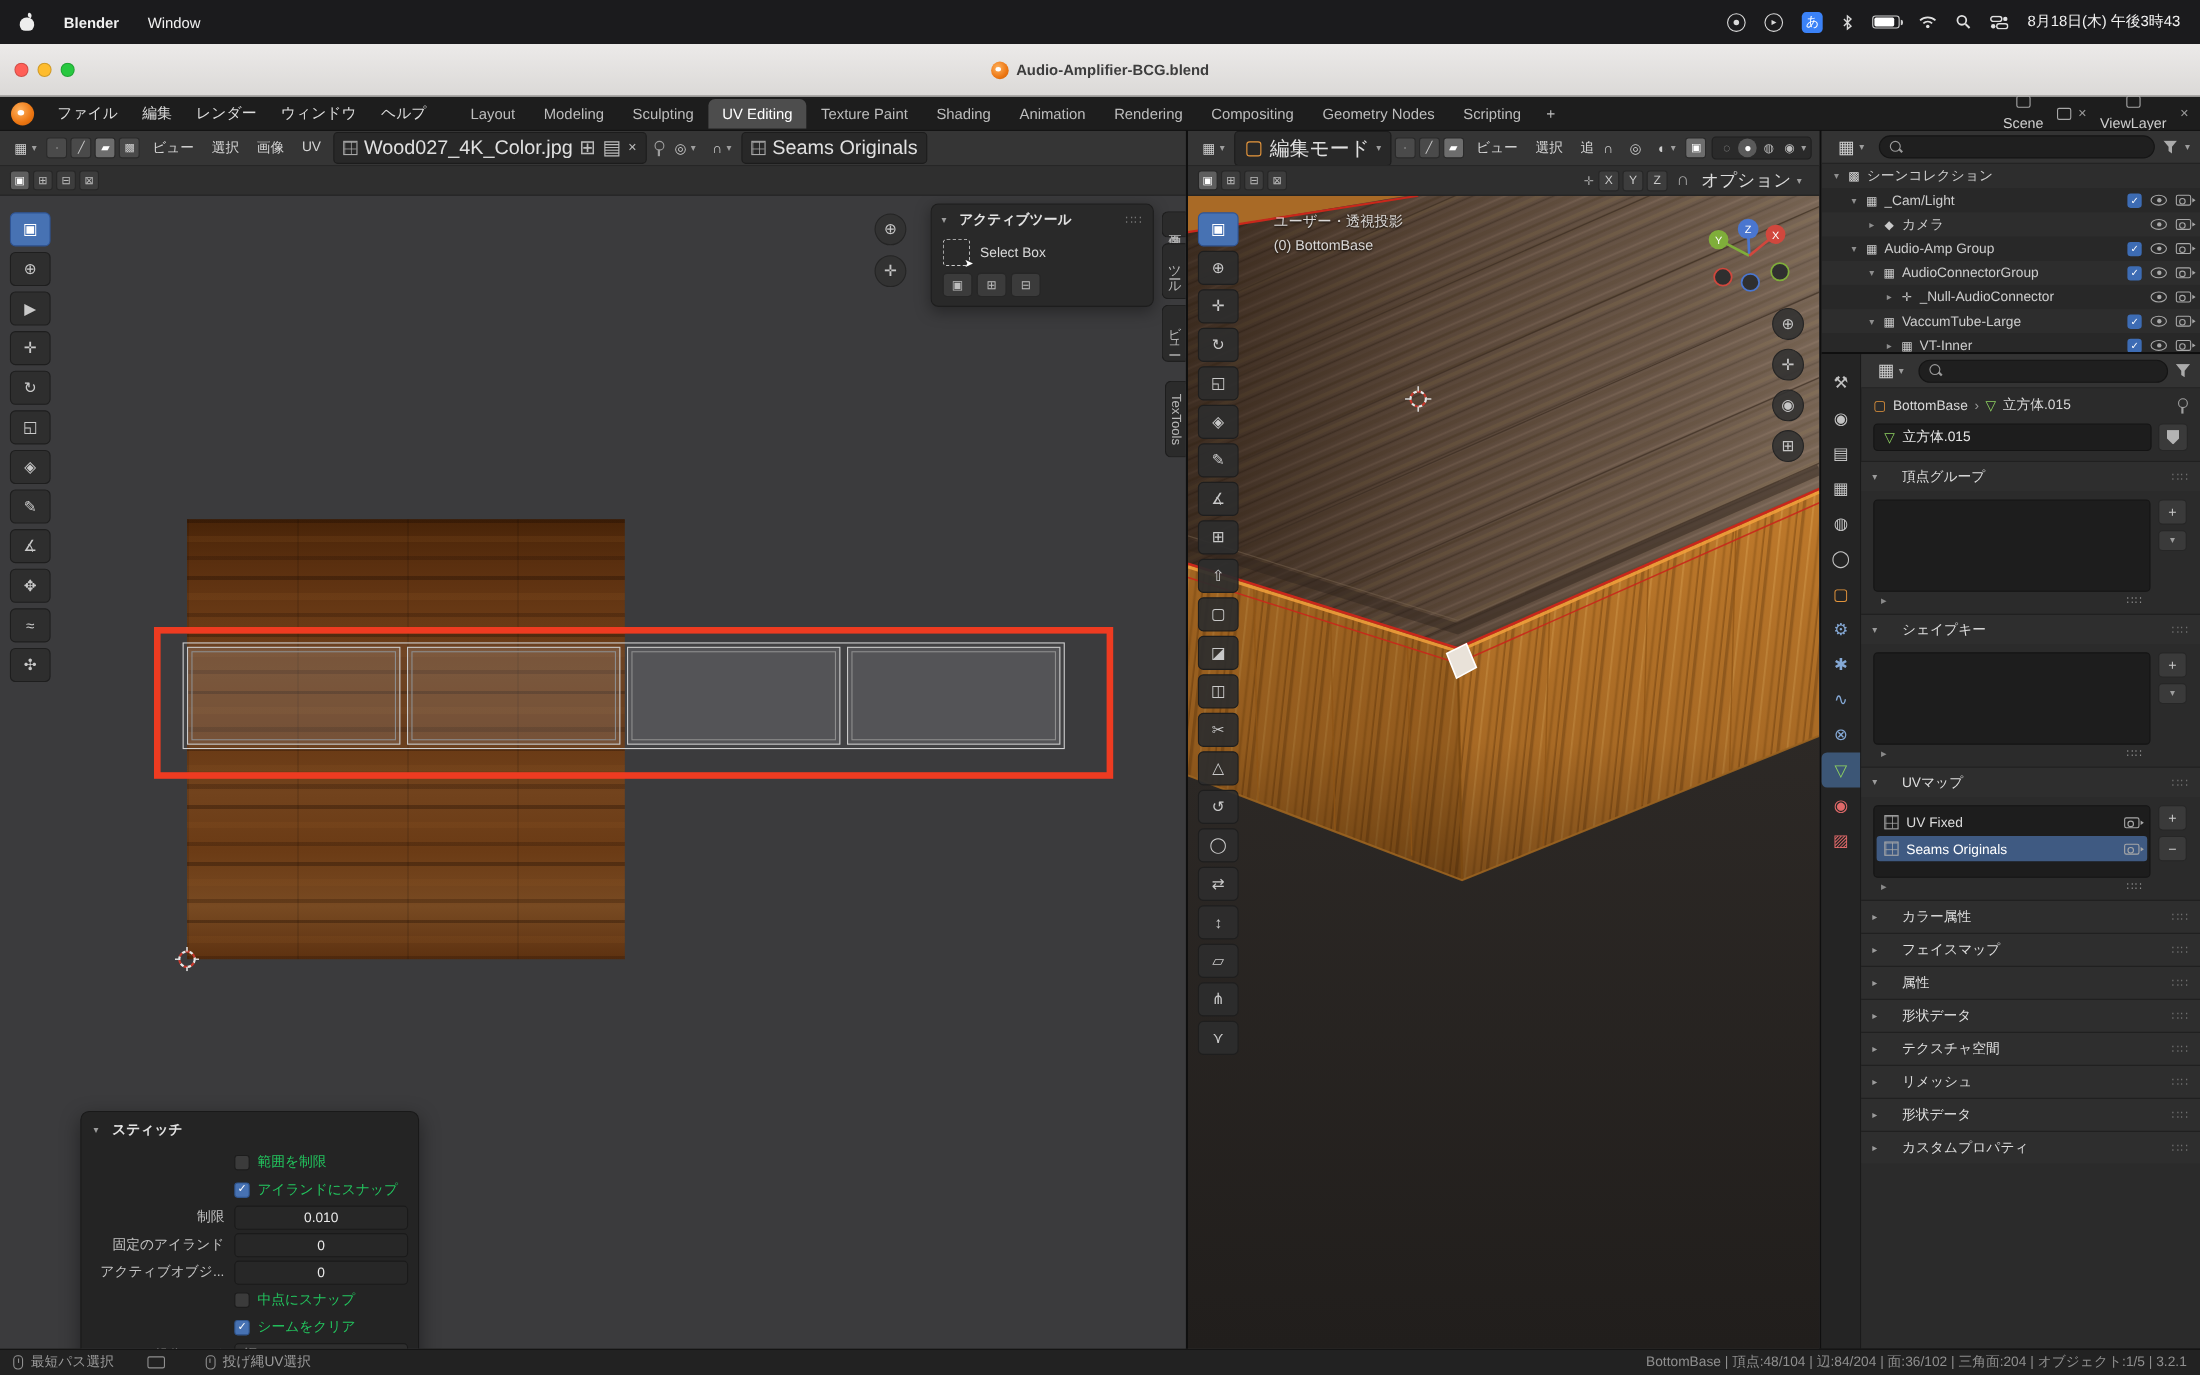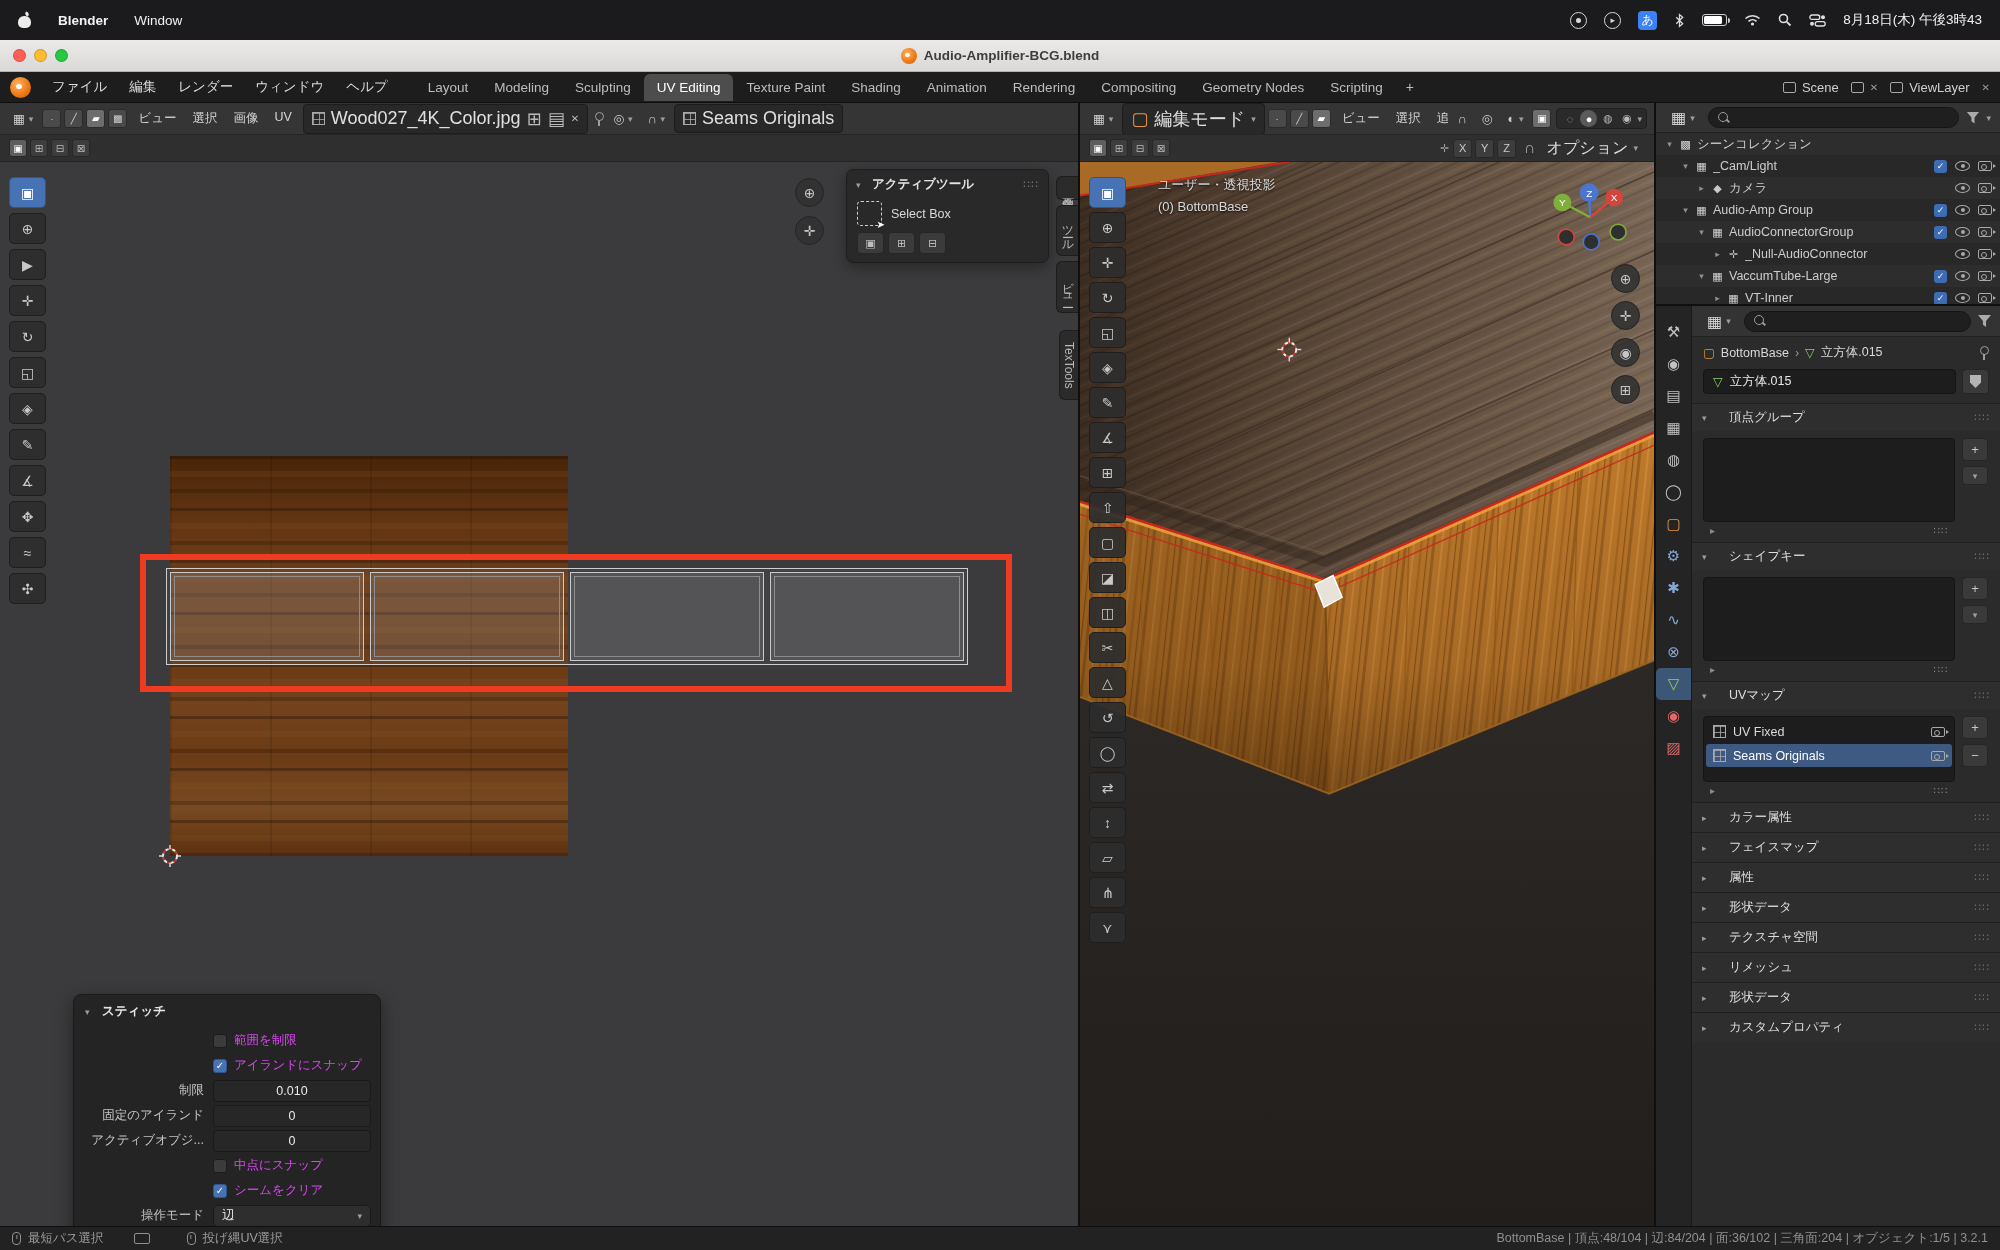--- a/index.html
+++ b/index.html
@@ -44,39 +44,39 @@
 .macmenu[data-bold="true"]{font-weight:700;}
 .mac-right{margin-left:auto;display:flex;align-items:center;gap:17px;}
 .mbar-circle{width:17px;height:17px;border:1.4px solid #d9d9d9;border-radius:50%;display:flex;align-items:center;justify-content:center;color:#d9d9d9;position:relative;}
 .mbar-circle.fill::after{content:"";width:5px;height:5px;background:#d9d9d9;border-radius:50%;}
 .ime-badge{width:19px;height:19px;background:#3b82f7;color:#fff;border-radius:4px;display:flex;align-items:center;justify-content:center;font-size:12px;}
 .battery{width:25px;height:12px;border:1px solid #cfcfcf;border-radius:3px;position:relative;}
 .battery::before{content:"";position:absolute;right:-4px;top:3px;width:2.5px;height:5px;background:#cfcfcf;border-radius:0 2px 2px 0;}
 .battery::after{content:"";position:absolute;left:1px;top:1px;bottom:1px;width:18px;background:#fff;border-radius:1.5px;}
 .mac-clock{font-size:13.5px;white-space:nowrap;}
 
-#titlebar{height:32px;background:linear-gradient(#eceae9,#dbd9d7);border-bottom:1px solid #b5b3b1;display:flex;align-items:center;position:relative;flex:0 0 auto;}
+#titlebar{height:48px;background:linear-gradient(#eceae9,#dbd9d7);border-bottom:1px solid #b5b3b1;display:flex;align-items:center;position:relative;flex:0 0 auto;}
 .lights{display:flex;gap:8px;margin-left:13px;z-index:2;}
 .light{width:13px;height:13px;border-radius:50%;border:0.5px solid rgba(0,0,0,0.18);}
 .title-center{position:absolute;left:0;right:0;display:flex;justify-content:center;align-items:center;gap:7px;color:#3d3d3d;font-size:13.5px;font-weight:700;}
 .blender-badge{width:16px;height:16px;border-radius:50%;background:radial-gradient(circle at 38% 35%,#ffb25e,#ec7612 60%,#c75d08);position:relative;}
 .blender-badge::after{content:"";position:absolute;left:4px;top:5px;width:5px;height:4px;background:#fff;border-radius:50%;}
 
 #topbar{height:30px;background:#1d1d1d;display:flex;align-items:center;padding:0 10px;flex:0 0 auto;}
 .blender-logo{width:21px;height:21px;border-radius:50%;background:radial-gradient(circle at 38% 35%,#ffb25e,#ec7612 60%,#c75d08);margin-right:10px;position:relative;flex:0 0 auto;}
 .blender-logo::after{content:"";position:absolute;left:6px;top:7px;width:6px;height:5px;background:#fff;border-radius:50%;}
 .tb-menus{display:flex;}
 .tb-menu{padding:4px 11px;font-size:13.5px;color:#dcdcdc;border-radius:4px;white-space:nowrap;}
 .ws-tabs{display:flex;margin-left:16px;align-items:center;overflow:hidden;}
 .ws{padding:6px 13px;font-size:13.5px;color:#bdbdbd;border-radius:6px 6px 0 0;white-space:nowrap;}
 .ws[data-active="true"]{background:#4d4d4d;color:#fff;}
 .ws-add{padding:6px 10px;color:#bdbdbd;font-size:14px;}
 .top-right{margin-left:auto;display:flex;align-items:center;gap:6px;font-size:13px;color:#cfcfcf;flex:0 0 auto;}
 .sq-icon{width:13px;height:11px;border:1.3px solid #a8a8a8;border-radius:2px;display:inline-block;}
-.chip{display:flex;align-items:center;gap:6px;padding:2px 6px;white-space:nowrap;}
+.chip{display:flex;align-items:center;gap:6px;padding:2px 6px;white-space:nowrap;flex-direction:column;}
 
 #workspace{flex:1;display:flex;min-height:0;border-top:1px solid #0f0f0f;}
 .ed-header{height:32px;background:#353535;border-bottom:1px solid #262626;display:flex;align-items:center;gap:3px;padding:0 7px;color:#d6d6d6;font-size:12.5px;flex:0 0 auto;overflow:hidden;}
 .hdr-menus{display:flex;overflow:hidden;min-width:0;}
 .hdr-menu{padding:3px 8px;border-radius:4px;color:#d6d6d6;white-space:nowrap;}
 .hdr-btn{display:flex;align-items:center;gap:4px;padding:3px 6px;border-radius:4px;color:#cfcfcf;flex:0 0 auto;}
 .sq{width:19px;height:19px;background:#4a4a4a;border:1px solid #2a2a2a;border-radius:3px;display:flex;align-items:center;justify-content:center;font-size:10px;color:#ccc;flex:0 0 auto;}
 .sq[data-active="true"]{background:#6d6d6d;color:#fff;}
 .tool-settings{height:27px;background:#2f2f2f;border-bottom:1px solid #232323;display:flex;align-items:center;gap:4px;padding:0 9px;flex:0 0 auto;}
 .ts-sq{width:18px;height:18px;background:#3d3d3d;border:1px solid #272727;border-radius:3px;display:flex;align-items:center;justify-content:center;font-size:10px;color:#bbb;}
@@ -114,21 +114,21 @@
 .side-tab:last-child{margin-top:12px;}
 
 .stitch-panel{position:absolute;left:73px;top:832px;width:308px;background:rgba(35,35,35,0.97);border:1px solid #191919;border-radius:8px;padding:7px 9px 11px;z-index:7;font-size:12.5px;color:#c9c9c9;box-shadow:0 6px 18px rgba(0,0,0,0.4);}
 .sp-h{display:flex;align-items:center;gap:7px;font-weight:700;color:#e4e4e4;padding:1px 2px 8px;}
 .srow{display:flex;align-items:center;height:25px;}
 .slabel{width:130px;text-align:right;padding-right:9px;color:#c3c3c3;white-space:nowrap;overflow:hidden;}
 .sctrl{flex:1;display:flex;align-items:center;gap:7px;min-width:0;}
 .cb{width:14px;height:14px;border-radius:3px;background:#3b3b3b;border:1px solid #1c1c1c;position:relative;flex:0 0 auto;}
 .cb[data-checked="true"]{background:#4772b3;border-color:#30568f;}
 .cb[data-checked="true"]::after{content:"✓";position:absolute;inset:0;display:flex;align-items:center;justify-content:center;font-size:10px;color:#fff;}
-.cblabel{color:#d946ef;white-space:nowrap;}
+.cblabel{color:#22c55e;white-space:nowrap;}
 .sfield{flex:1;height:22px;background:#272727;border:1px solid #1a1a1a;border-radius:4px;display:flex;align-items:center;justify-content:center;color:#eaeaea;gap:6px;padding:0 8px;min-width:0;}
 .srow[data-type="select"] .sfield{justify-content:space-between;background:#2e2e2e;}
 .srow[data-type="checkbox"] .slabel{visibility:hidden;}
 
 #viewport3d{width:576px;flex:0 0 auto;display:flex;flex-direction:column;border-right:2px solid #0f0f0f;}
 .vp-canvas{background:#2d2a28;}
 .scene-svg{position:absolute;inset:0;width:100%;height:100%;display:block;}
 .vp-overlay{position:absolute;left:78px;top:12px;z-index:4;color:rgba(255,255,255,0.82);font-size:13px;line-height:1.7;text-shadow:0 1px 2px rgba(0,0,0,0.9);}
 .vp-nav{position:absolute;left:531px;top:102px;display:flex;flex-direction:column;gap:8px;z-index:4;}
 .axis-btn{width:19px;height:19px;background:#3d3d3d;border:1px solid #272727;border-radius:3px;color:#ccc;font-size:11px;display:flex;align-items:center;justify-content:center;}

